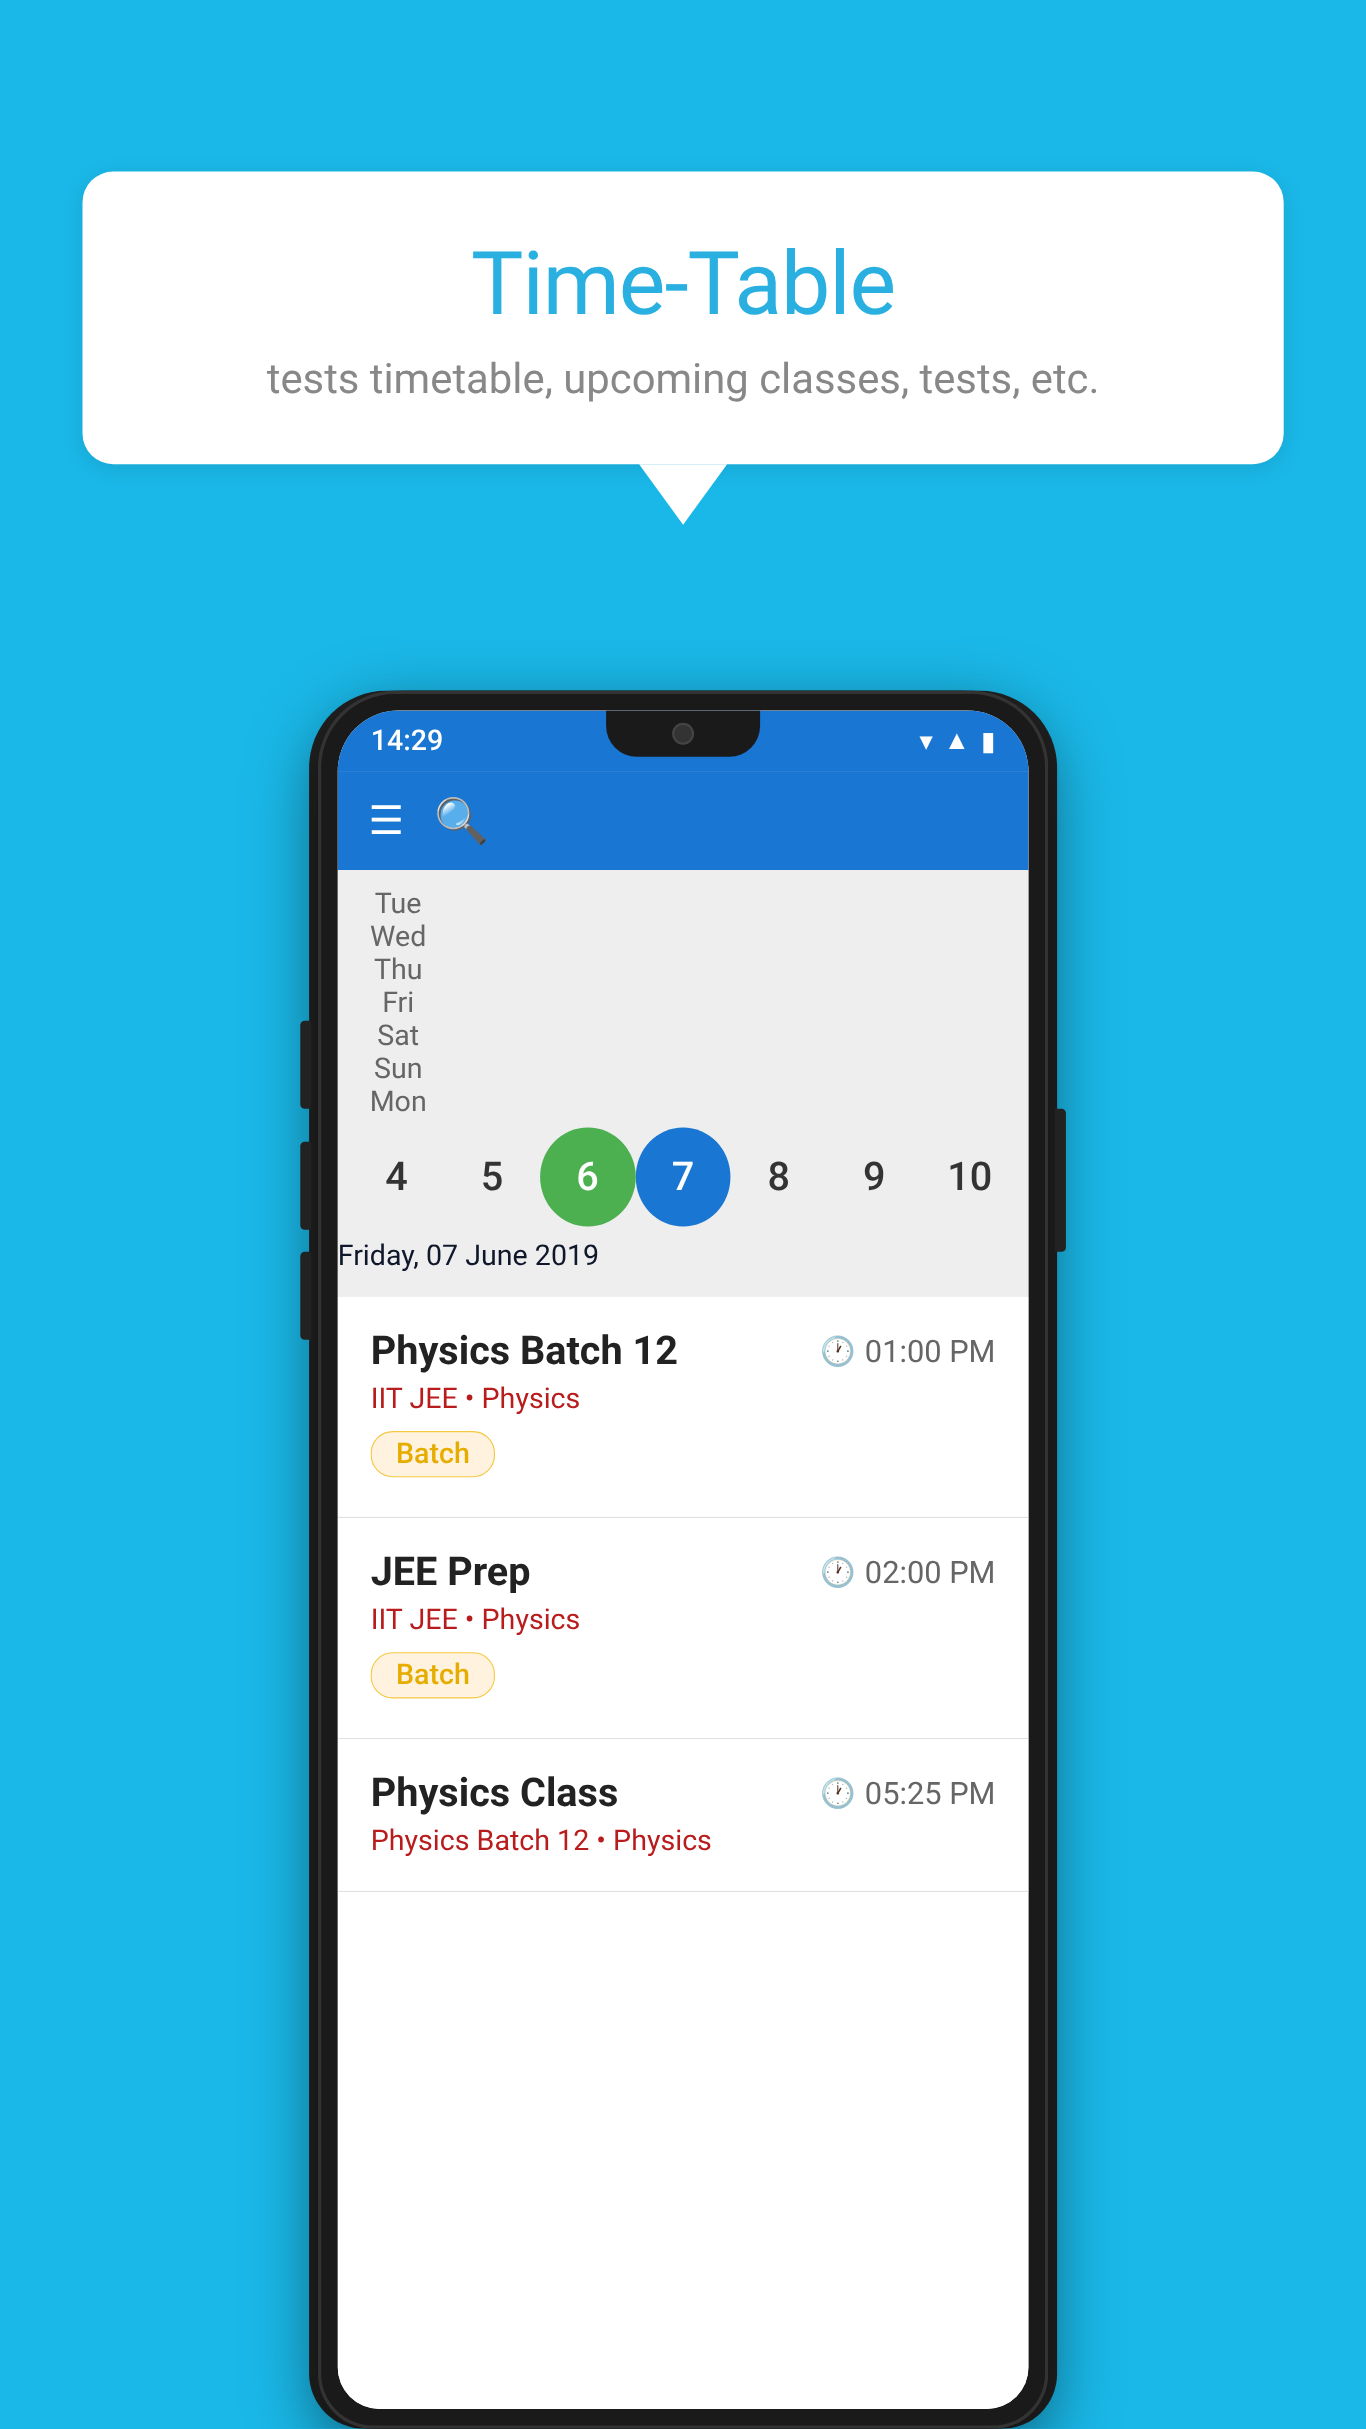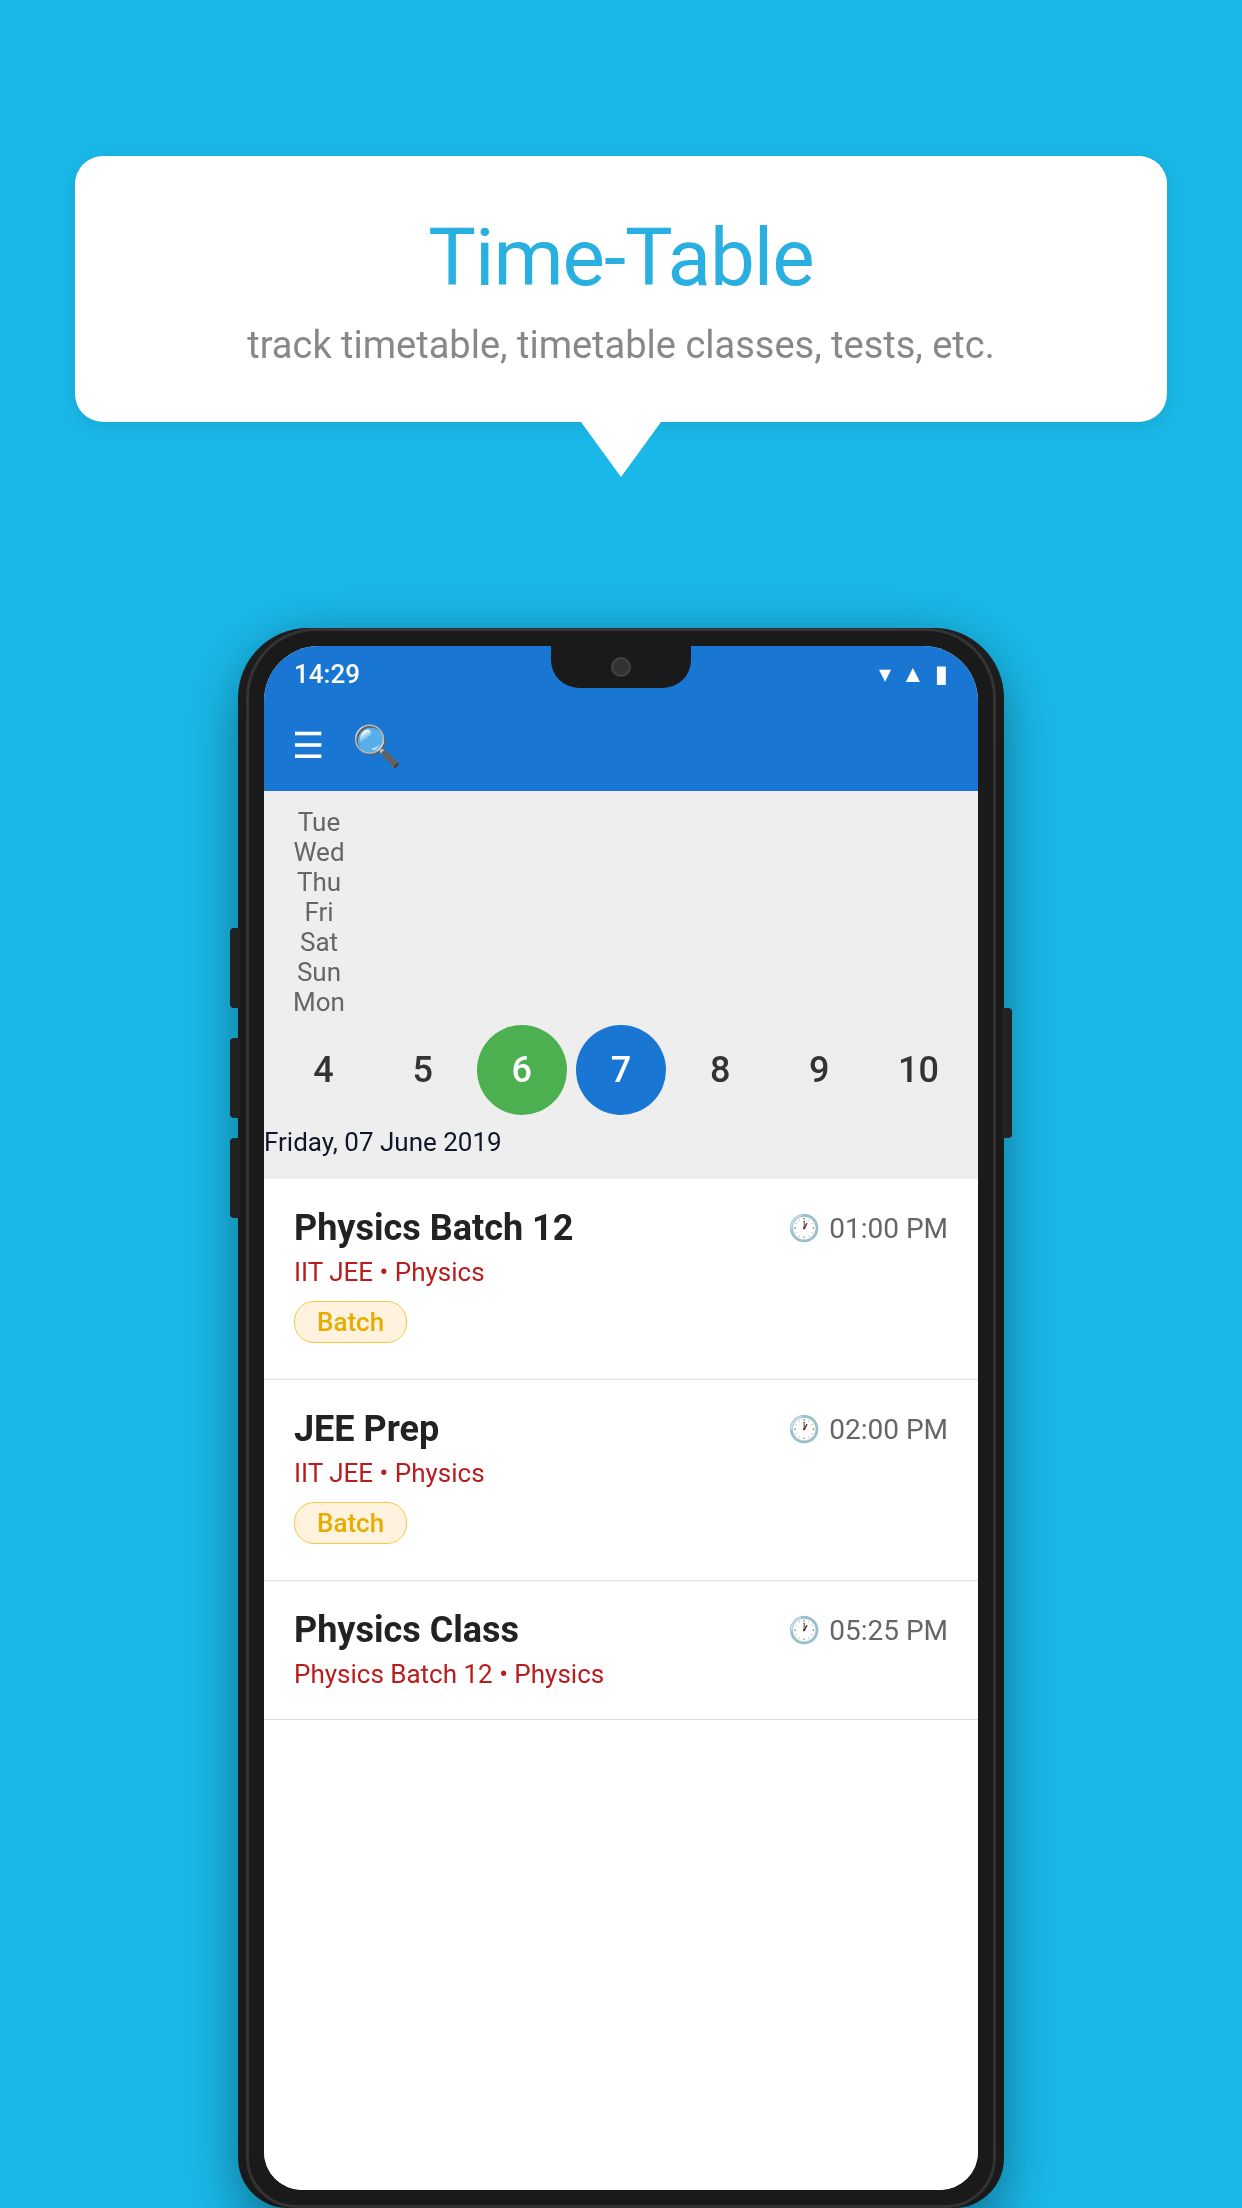--- a/index.html
+++ b/index.html
@@ -56,21 +56,21 @@
       border-top: 55px solid white;
       margin-top: 0px;
     }
 
     
     .phone-frame {
       position: absolute;
       bottom: 0px;
       left: 50%;
       transform: translateX(-50%);
-      width: 750px;
+      width: 664px;
       height: 1580px;
       background: #1a1a1a;
       border-radius: 70px 70px 50px 50px;
       padding: 18px;
       box-shadow: 0 20px 60px rgba(0,0,0,0.5),
                   inset 0 0 0 3px #333,
                   -8px 0 0 #222,
                   8px 0 0 #222;
     }
 
@@ -313,21 +313,21 @@
       padding: 28px 30px 16px 30px;
       border-bottom: 1px solid #e0e0e0;
     }
   </style>
 </head>
 <body>
 
 <div class="speech-bubble-wrapper">
   <div class="speech-bubble">
     <div class="speech-bubble-title">Time-Table</div>
-    <div class="speech-bubble-subtitle">track timetable, timetable classes, tests, etc.</div>
+    <div class="speech-bubble-subtitle">tests timetable, upcoming classes, tests, etc.</div>
   </div>
   <div class="speech-bubble-tail"></div>
 </div>
 
 <div class="phone-frame">
   <div class="phone-screen">
 
     <div class="notch">
       <div class="notch-camera"></div>
     </div>

